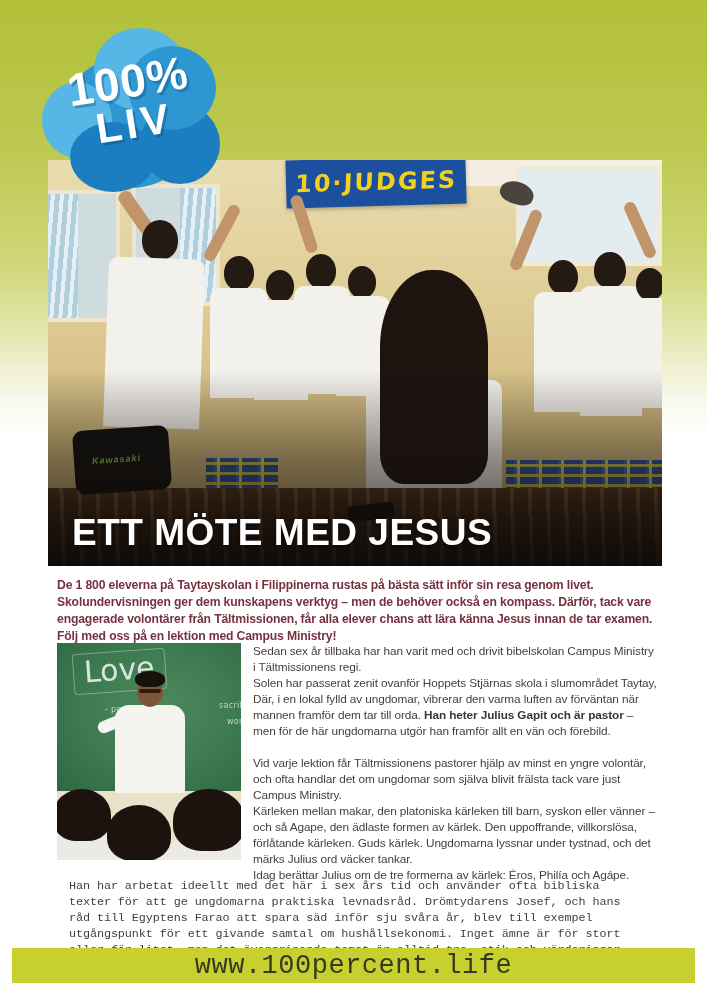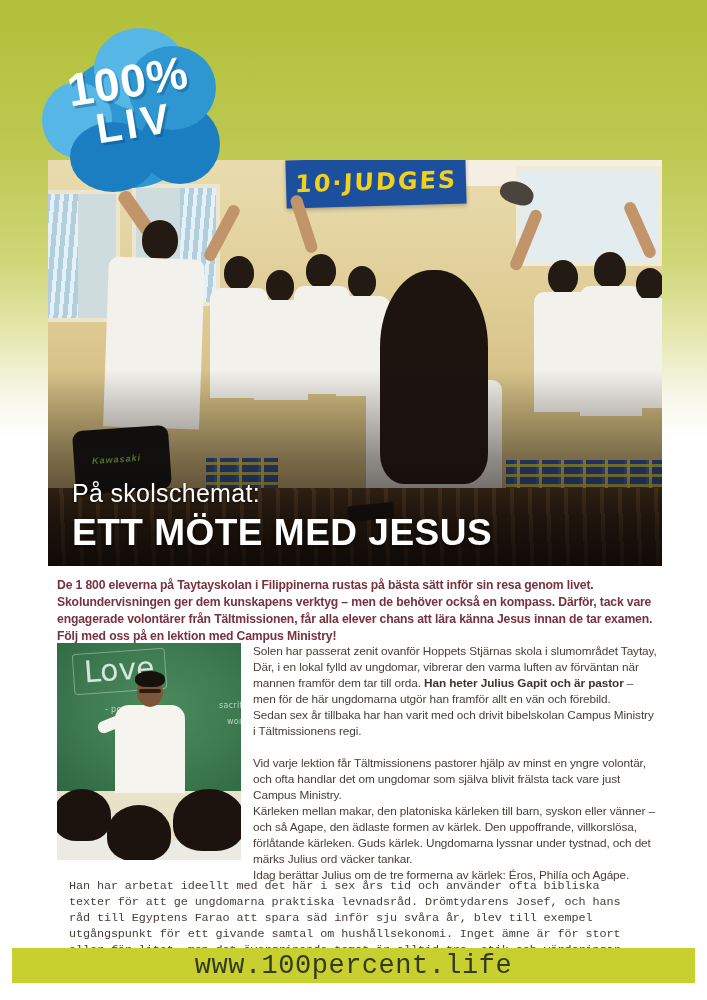--- a/index.html
+++ b/index.html
@@ -178,21 +178,20 @@
     <div class="table">
         <div class="grain"></div>
       </div>
     <div class="bag">
       <span>Kawasaki</span>
     </div>
     <div class="phone"></div>
 
     <div class="hero-shade"></div>
     <div class="headline">
-      <p class="kicker">På skolschemat:</p>
       <p class="title">ETT MÖTE MED JESUS</p>
     </div>
   </div>
 
   <div class="intro">
     <p>De 1 800 eleverna på Taytayskolan i Filippinerna rustas på bästa sätt inför sin resa genom livet.</p>
     <p>Skolundervisningen ger dem kunskapens verktyg – men de behöver också en kompass. Därför, tack vare engagerade volontärer från Tältmissionen, får alla elever chans att lära känna Jesus innan de tar examen. Följ med oss på en lektion med Campus Ministry!</p>
   </div>
 
   <div class="cols">
@@ -212,22 +211,22 @@
       <div class="t-glasses"></div>
       <div class="fg-shirt" style="left:-8px;top:186px;width:70px;height:40px;"></div>
       <div class="fg-head" style="left:-4px;top:146px;width:58px;height:52px;"></div>
       <div class="fg-shirt" style="left:44px;top:206px;width:76px;height:20px;"></div>
       <div class="fg-head" style="left:50px;top:162px;width:64px;height:56px;"></div>
       <div class="fg-shirt" style="left:112px;top:196px;width:80px;height:30px;"></div>
       <div class="fg-head" style="left:116px;top:146px;width:72px;height:62px;"></div>
     </div>
 
     <div class="coltext">
+      <p>Sedan sex år tillbaka har han varit med och drivit bibelskolan Campus Ministry i Tältmissionens regi.</p>
       <p><span>Solen har passerat zenit ovanför Hoppets Stjärnas skola i slumområdet Taytay, Där, i en lokal fylld av ungdomar, vibrerar den varma luften av förväntan när mannen framför dem tar till orda. </span><b>Han heter Julius Gapit och är pastor</b><span> – men för de här ungdomarna utgör han framför allt en vän och förebild.</span></p>
-      <p>Sedan sex år tillbaka har han varit med och drivit bibelskolan Campus Ministry i Tältmissionens regi.</p>
       <p class="gap">Vid varje lektion får Tältmissionens pastorer hjälp av minst en yngre volontär, och ofta handlar det om ungdomar som själva blivit frälsta tack vare just Campus Ministry.</p>
       <p>Kärleken mellan makar, den platoniska kärleken till barn, syskon eller vänner – och så Agape, den ädlaste formen av kärlek. Den uppoffrande, villkorslösa, förlåtande kärleken. Guds kärlek. Ungdomarna lyssnar under tystnad, och det märks Julius ord väcker tankar.</p>
       <p>Idag berättar Julius om de tre formerna av kärlek: Éros, Philía och Agápe.</p>
     </div>
   </div>
 
   <div class="closing">
     <p>Han har arbetat ideellt med det här i sex års tid och använder ofta bibliska texter för att ge ungdomarna praktiska levnadsråd. Drömtydarens Josef, och hans råd till Egyptens Farao att spara säd inför sju svåra år, blev till exempel utgångspunkt för ett givande samtal om hushållsekonomi. Inget ämne är för stort eller för litet, men det övergripande temat är alltid tro, etik och värderingar.</p>
   </div>
 

